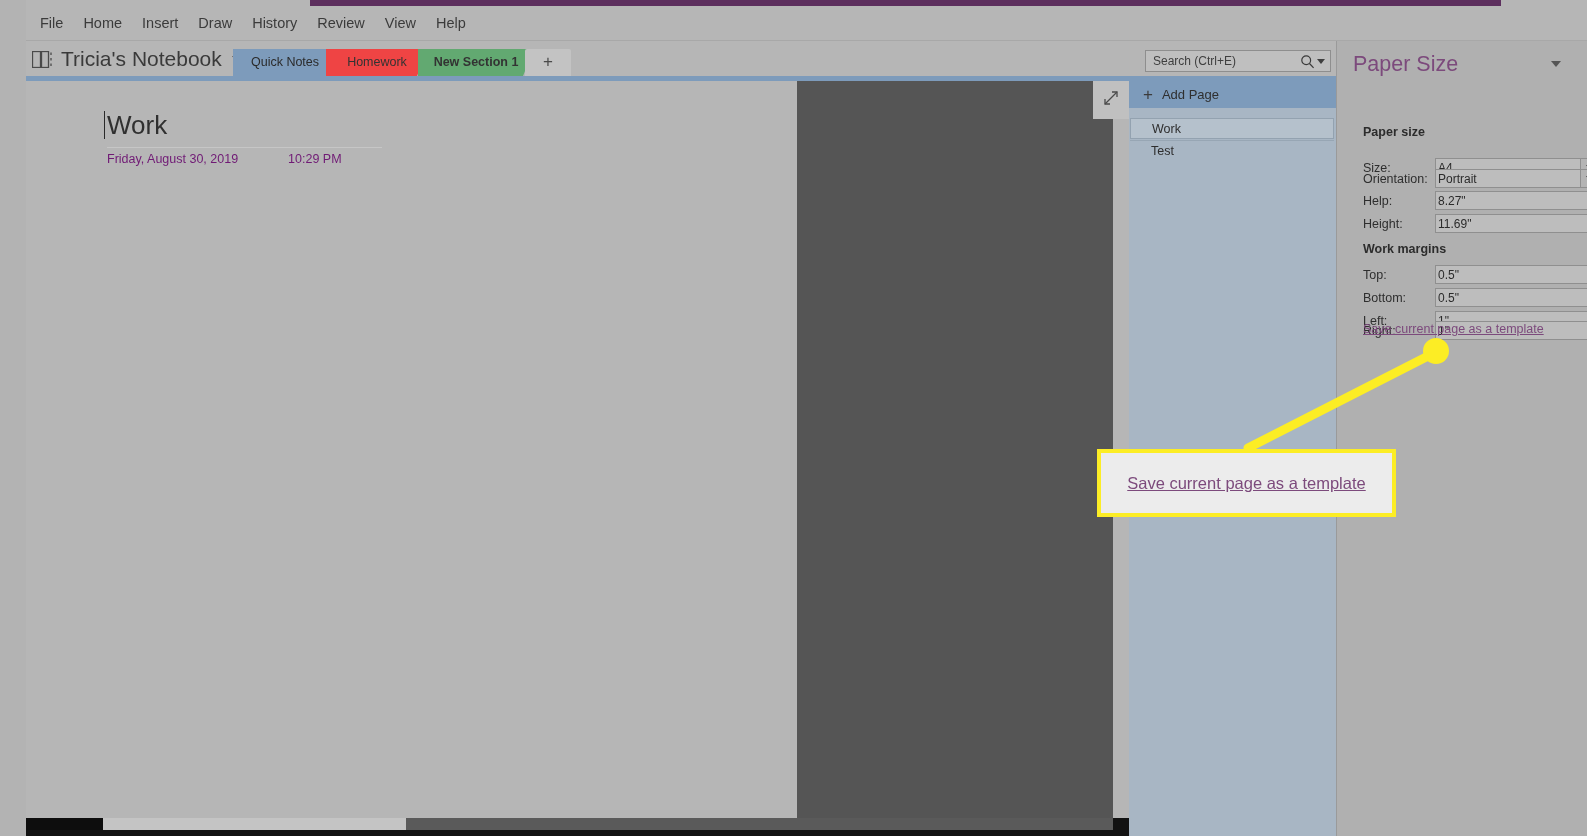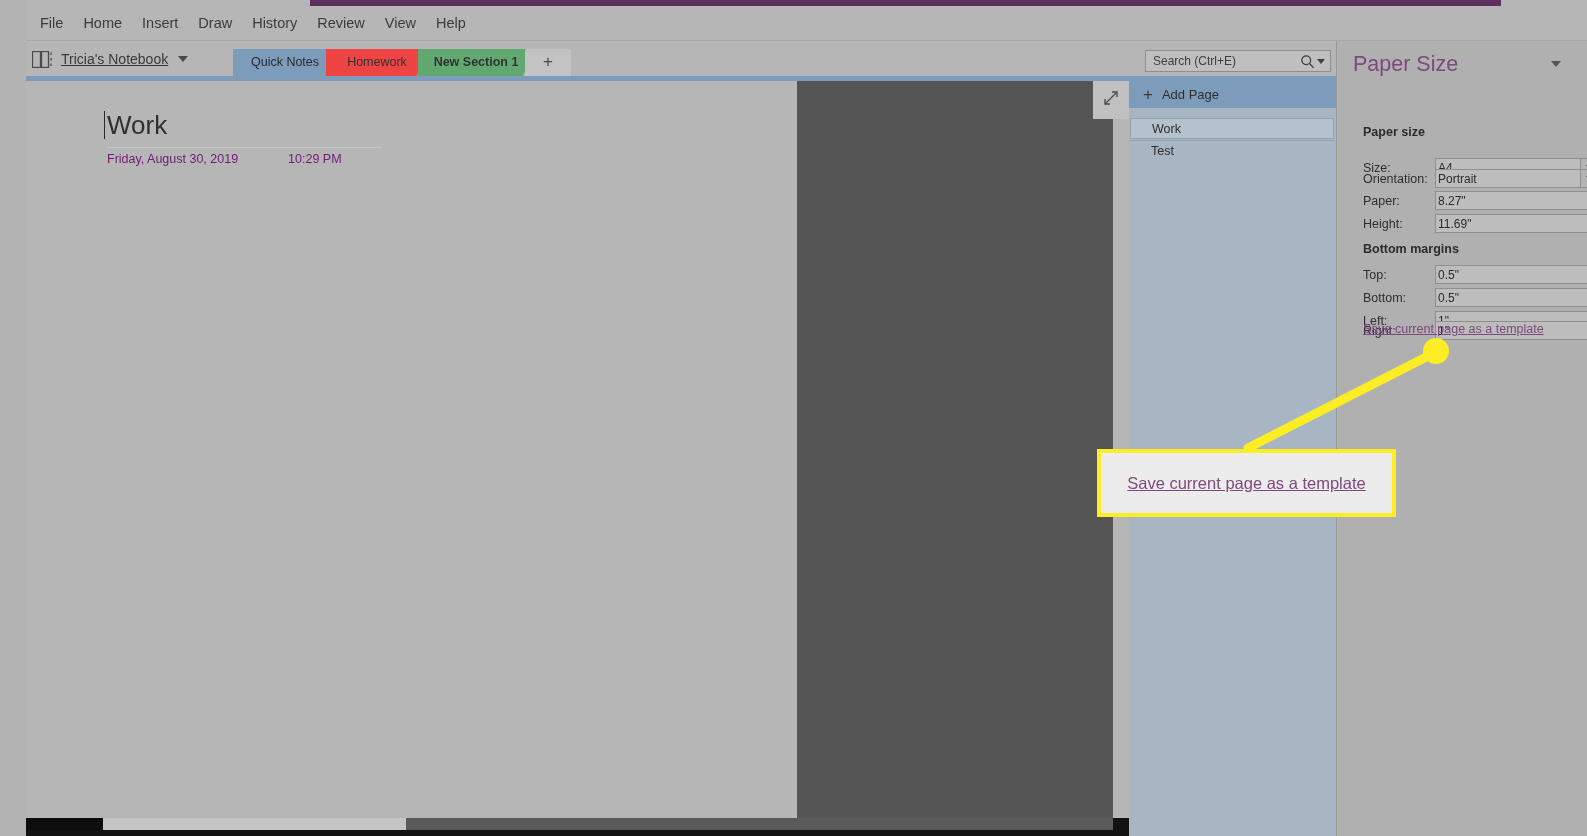--- a/index.html
+++ b/index.html
@@ -77,24 +77,23 @@
     align-items: center;
     gap: 8px;
   }
   .nb-icon {
     width: 21px; height: 17px;
     position: relative;
     display: inline-block;
   }
   .nb-icon svg { display: block; }
   .nb-title {
-    font-size: 14px;
+    font-size: 21px;
     color: #3a3a3a;
     white-space: nowrap;
-    text-decoration: underline;
   }
   .nb-caret {
     width: 0; height: 0;
     border-left: 5px solid transparent;
     border-right: 5px solid transparent;
     border-top: 6px solid #4a4a4a;
     margin-left: 2px;
   }
 
   .tabs {
@@ -544,34 +543,34 @@
       <span class="tp-label">Orientation:</span>
       <span class="tp-field with-drop">
         <span>Portrait</span>
         <span class="drop-btn">
             <span class="drop-arrow"></span>
           </span>
       </span>
     </div>
 
     <div class="tp-row" style="top:150px">
-      <span class="tp-label">Paper:</span>
+      <span class="tp-label">Help:</span>
       <span class="tp-field">
         <span>8.27"</span>
       </span>
     </div>
 
     <div class="tp-row" style="top:173px">
       <span class="tp-label">Height:</span>
       <span class="tp-field">
         <span>11.69"</span>
       </span>
     </div>
 
-    <div class="tp-section" style="top:201px">Bottom margins</div>
+    <div class="tp-section" style="top:201px">Work margins</div>
 
     <div class="tp-row" style="top:224px">
       <span class="tp-label">Top:</span>
       <span class="tp-field">
         <span>0.5"</span>
       </span>
     </div>
 
     <div class="tp-row" style="top:247px">
       <span class="tp-label">Bottom:</span>

